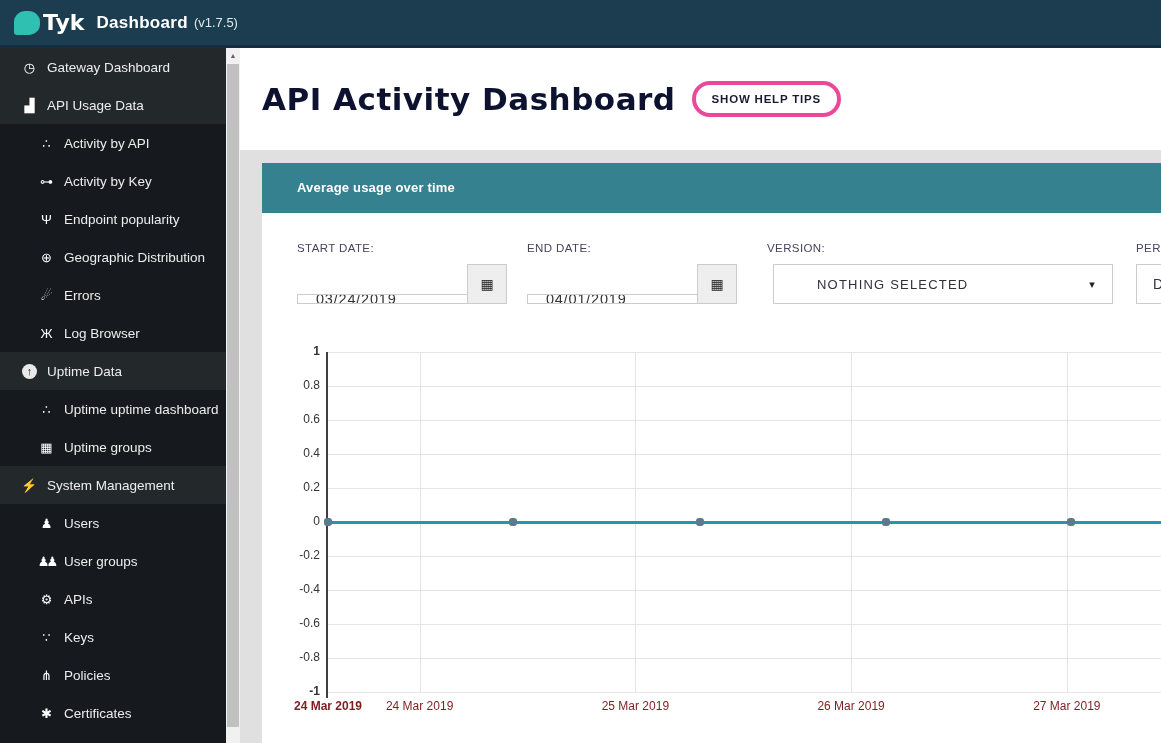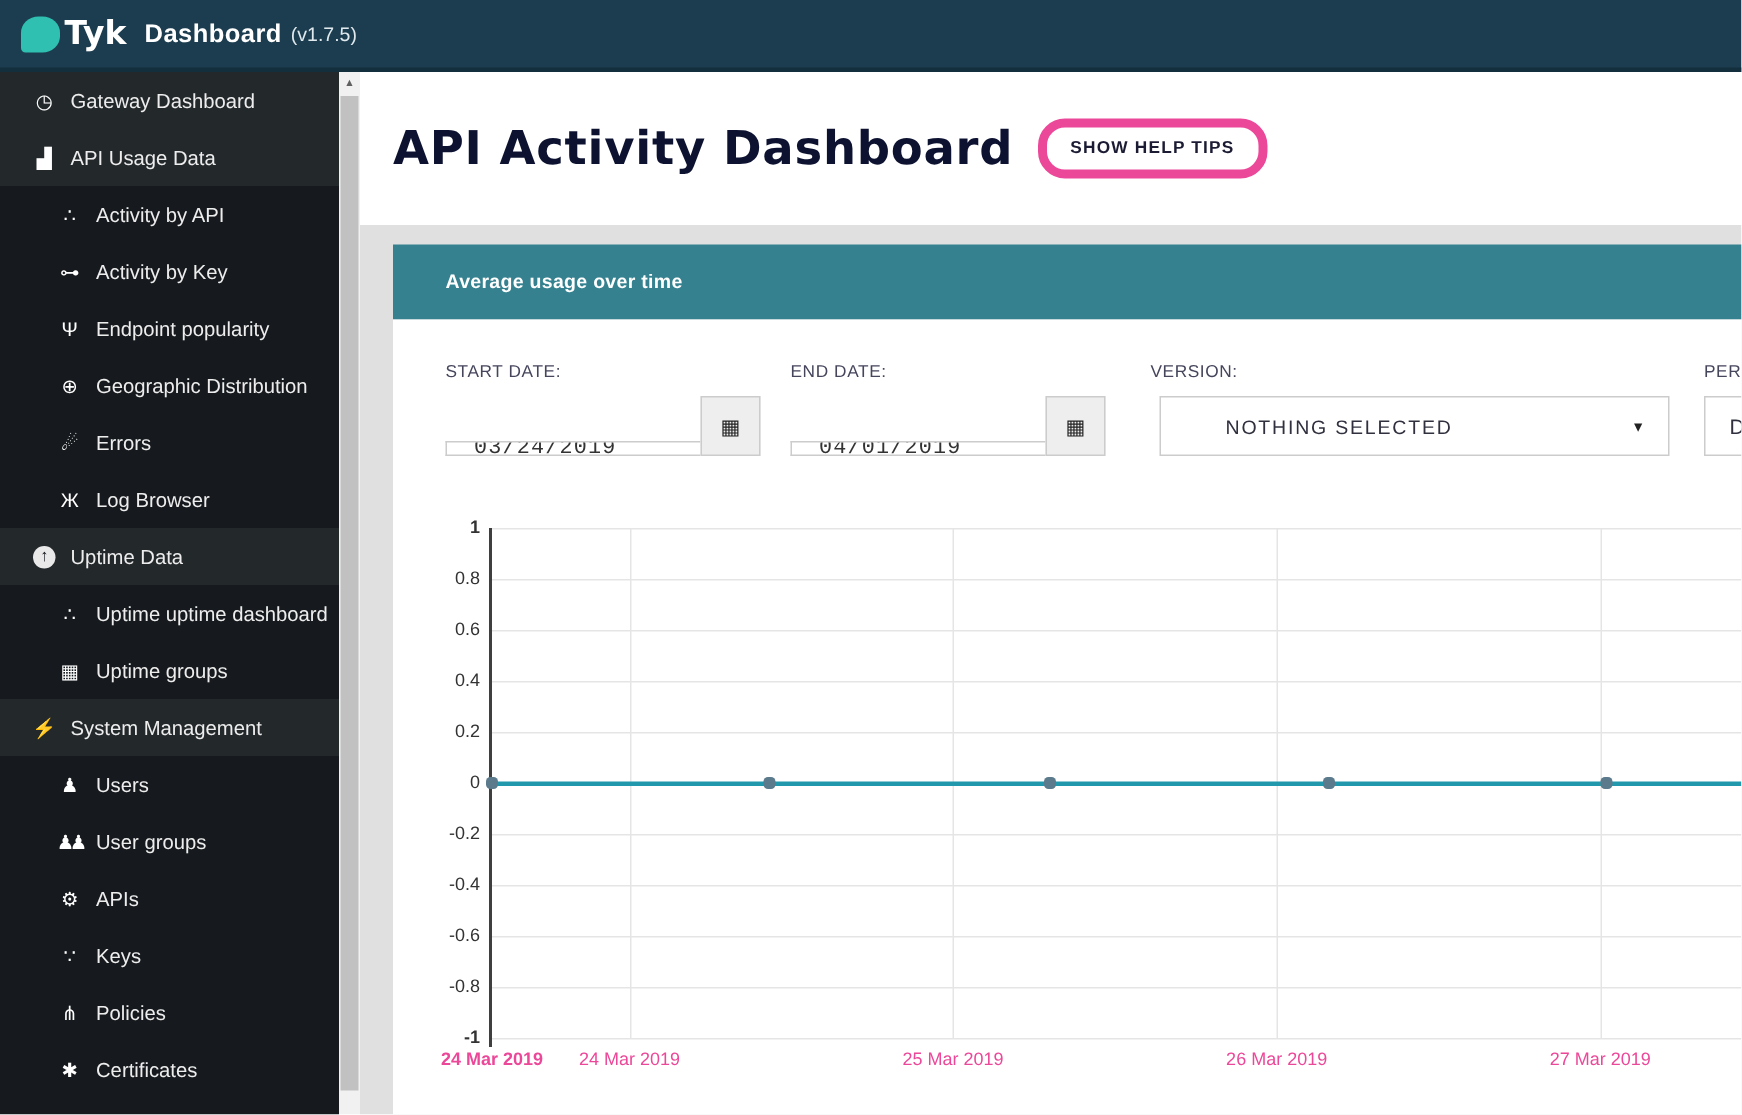--- a/index.html
+++ b/index.html
@@ -33,61 +33,61 @@
   .scrollbar { position:absolute; left:226px; top:48px; width:14px; height:695px; background:#f1f1f1; }
   .scroll-up { position:absolute; top:0; left:0; width:14px; height:16px;
                color:#606060; font-size:7px; text-align:center; line-height:16px; }
   .scroll-thumb { position:absolute; top:16px; left:1px; width:12px; height:663px; background:#c1c1c1; }
 
   
   .main { position:absolute; left:240px; top:48px; width:921px; height:491px; background:#ffffff; }
   .page-header { height:102px; display:flex; align-items:center; padding-left:22px; }
   .page-title { font-size:31px; font-weight:bold; color:#0c1230; letter-spacing:.5px;
                 font-family:"DejaVu Sans", sans-serif; }
-  .help-pill { margin-left:16px; border:6px solid #ec4899; border-radius:18px;
+  .help-pill { margin-left:16px; border:4px solid #ec4899; border-radius:18px;
                padding:8px 16px; font-size:11.5px; font-weight:bold; letter-spacing:.8px;
                color:#1b1b33; background:#ffffff; cursor:pointer; white-space:nowrap; }
 
   .content { position:absolute; left:0; top:102px; width:921px; height:593px; background:#e0e0e0; }
   .panel { position:absolute; left:22px; top:13px; width:899px; height:580px; }
   .panel-header { height:50px; background:#36818f; color:#ffffff; font-weight:bold;
                   font-size:13px; line-height:50px; padding-left:35px; letter-spacing:.2px; }
   .panel-body { position:relative; background:#ffffff; height:530px; overflow:hidden; }
 
   
   .filters { position:absolute; left:35px; top:29px; display:flex; }
   .fgroup { margin-right:20px; }
   .fgroup.version-group { margin-left:10px; margin-right:0; }
   .fgroup.period-group { margin-left:23px; margin-right:0; }
   .flabel { font-size:11.5px; font-weight:normal; color:#45455c; letter-spacing:.4px; margin-bottom:10px; }
   .control { display:flex; height:40px; }
   .text-input { width:170px; border:1px solid #cccccc; border-right:none; background:#fff;
                 font-size:14.5px; color:#333333; padding-left:18px; letter-spacing:.8px;
-                font-family:Liberation Mono, monospace; outline:none;margin-top:30px; }
+                font-family:Liberation Sans, sans-serif; outline:none;margin-top:30px; }
   .addon { width:40px; background:#eeeeee; border:1px solid #cccccc;
            display:flex; align-items:center; justify-content:center;
            font-size:14px; color:#222222; cursor:pointer; }
   .select-box { border:1px solid #cccccc; background:#fff; display:flex; align-items:center;
                 font-size:13px; color:#30303f; letter-spacing:1.2px; padding:0 16px;
                 justify-content:space-between; cursor:pointer; }
   .select-box.version { width:340px;padding-left:43px; }
   .select-box.period { width:200px; letter-spacing:.3px; font-size:14px; }
   .caret { font-size:11px; color:#222222; margin-left:10px; }
 
   
   .plot { position:absolute; left:66px; top:139px; width:833px; height:340px; }
   .yaxis-line { position:absolute; left:-2px; top:0; width:2px; height:346px; background:#3f3f3f; }
   .hgrid { position:absolute; left:0; width:100%; height:1px; background:#e5e5e5; }
   .vgrid { position:absolute; top:0; width:1px; height:100%; background:#e5e5e5; }
   .ylab { position:absolute; left:-48px; width:40px; text-align:right; font-size:12px; color:#333333; }
   .ylab.bold { font-weight:bold; }
   .zero-line { position:absolute; left:0; width:100%; height:3px; background:#2298ac; }
   .dot { position:absolute; width:8px; height:8px; border-radius:3px; background:#5b7b8c; }
   .xlab { position:absolute; top:347px; transform:translateX(-50%); font-size:12px;
-          color:#ec4899; white-space:nowrap; }
+          color:#7f1d1d; white-space:nowrap; }
   .xlab.bold { font-weight:bold; }
 </style>
 </head>
 <body>
 
 <div class="topbar">
   <div class="logo-leaf"></div>
   <span class="brand">Tyk</span>
   <span class="product">Dashboard</span>
   <span class="version">(v1.7.5)</span>

